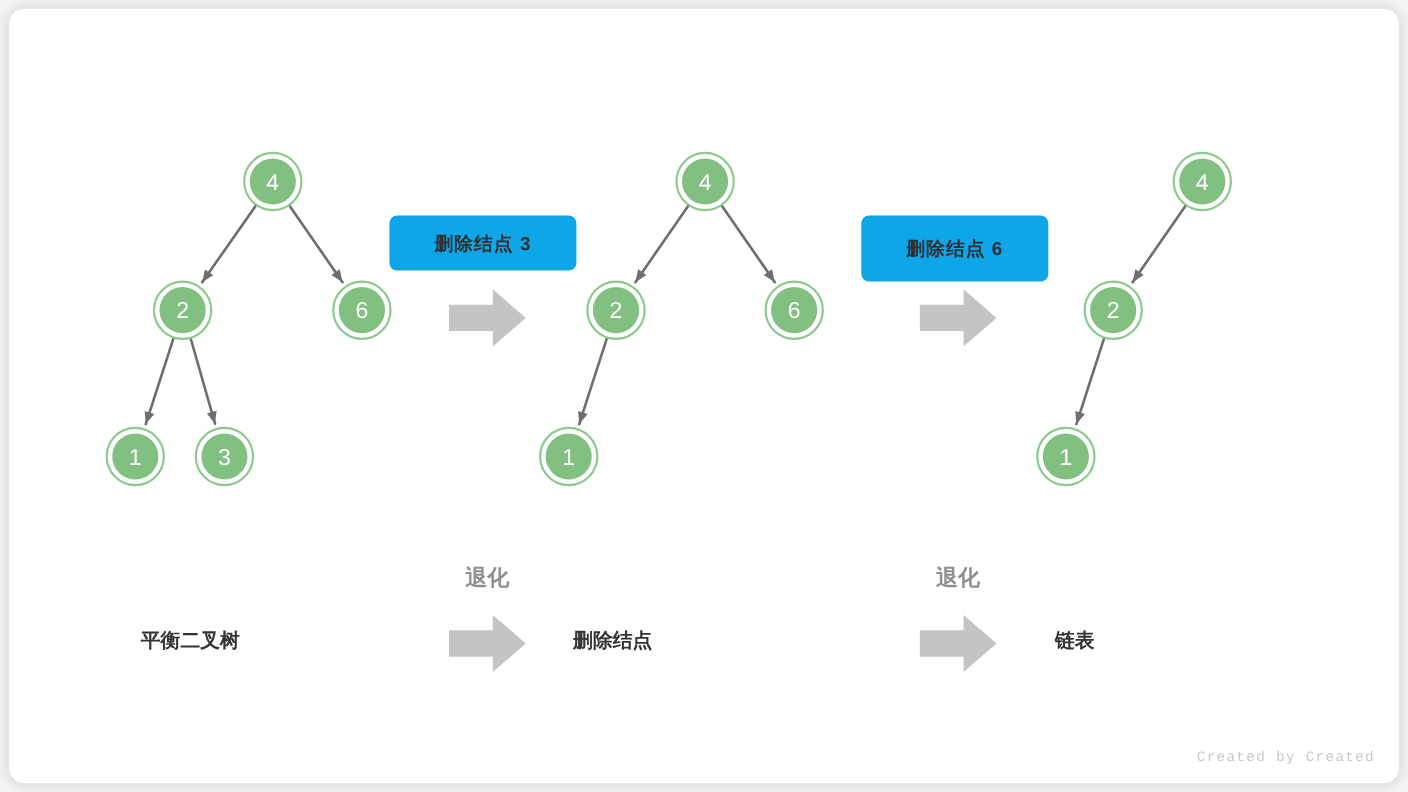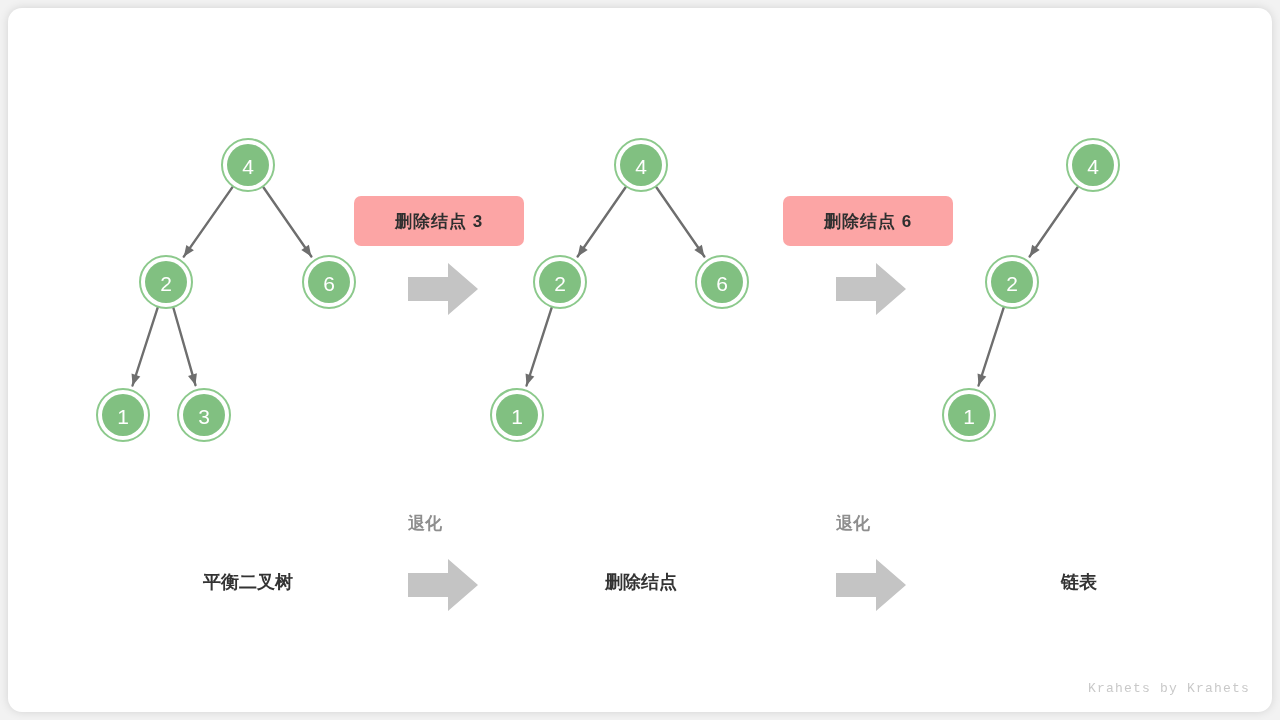--- a/index.html
+++ b/index.html
@@ -28,48 +28,48 @@
     font-family:"Liberation Sans","DejaVu Sans",sans-serif;
     font-size:21px;
     text-anchor:middle;
     dominant-baseline:central;
   }
   .edge{stroke:#6e6e6e;stroke-width:2.4;fill:none;}
   .arrowhead{fill:#6e6e6e;}
 
   .op-box{
     position:absolute;
-    background:#fca5a5;
+    background:#0ea5e9;
     border-radius:7px;
     display:flex;
     align-items:center;
     justify-content:center;
     color:#2f2f2f;
     font-size:17px;
     font-weight:bold;
     letter-spacing:1px;
     font-family:"Liberation Sans","DejaVu Sans",sans-serif;
     white-space:nowrap;
   }
   .block-arrow{position:absolute;}
   .degen-label{
     position:absolute;
     color:#8e8e8e;
-    font-size:17px;
+    font-size:20px;
     font-weight:bold;
-    text-align:left;
+    text-align:center;
     font-family:"Liberation Sans","DejaVu Sans",sans-serif;
     white-space:nowrap;
   }
   .stage-label{
     position:absolute;
     color:#333333;
     font-size:18px;
     font-weight:bold;
-    text-align:center;
+    text-align:left;
     font-family:"Liberation Sans","DejaVu Sans",sans-serif;
     white-space:nowrap;
   }
   #credit{
     position:absolute;
     right:22px; bottom:16px;
     color:#c9c9c9;
     font-size:13px;
     letter-spacing:1.2px;
     font-family:"Liberation Mono","DejaVu Sans Mono",monospace;
@@ -161,21 +161,21 @@
           <circle cx="961" cy="407" r="26" class="node-circle-outer"></circle>
           <circle cx="961" cy="407" r="21" class="node-circle-inner"></circle>
           <text x="961" y="408" class="node-label">1</text>
         </g>
       </g>
   </svg>
 
   <div class="op-box" id="op-0" style="left: 346px; top: 188px; width: 170px; height: 50px;">
     <span>删除结点  3</span>
   </div>
-  <div class="op-box" id="op-1" style="left: 775px; top: 188px; width: 170px; height: 50px;">
+  <div class="op-box" id="op-1" style="left: 775px; top: 188px; width: 170px; height: 60px;">
     <span>删除结点  6</span>
   </div>
 
   <div id="arrows-host">
       <div class="block-arrow" style="left: 400px; top: 252px; width: 70px; height: 58px;"><svg viewBox="0 0 70 58" width="70" height="58">
           <polygon points="0,17 40,17 40,3 70,29 40,55 40,41 0,41" fill="#c4c4c4"></polygon>
         </svg></div>
       <div class="block-arrow" style="left: 828px; top: 252px; width: 70px; height: 58px;"><svg viewBox="0 0 70 58" width="70" height="58">
           <polygon points="0,17 40,17 40,3 70,29 40,55 40,41 0,41" fill="#c4c4c4"></polygon>
         </svg></div>
@@ -189,14 +189,14 @@
   <div id="degen-host">
       <div class="degen-label" style="left: 400px; top: 504px; width: 70px;">退化</div>
       <div class="degen-label" style="left: 828px; top: 504px; width: 70px;">退化</div>
     </div>
   <div id="stage-host">
       <div class="stage-label" style="left: 120px; top: 562px; width: 240px;">平衡二叉树</div>
       <div class="stage-label" style="left: 513px; top: 562px; width: 240px;">删除结点</div>
       <div class="stage-label" style="left: 951px; top: 562px; width: 240px;">链表</div>
     </div>
 
-  <div id="credit">Krahets by Krahets</div>
+  <div id="credit">Created by Created</div>
 </div>
 
 </body></html>

